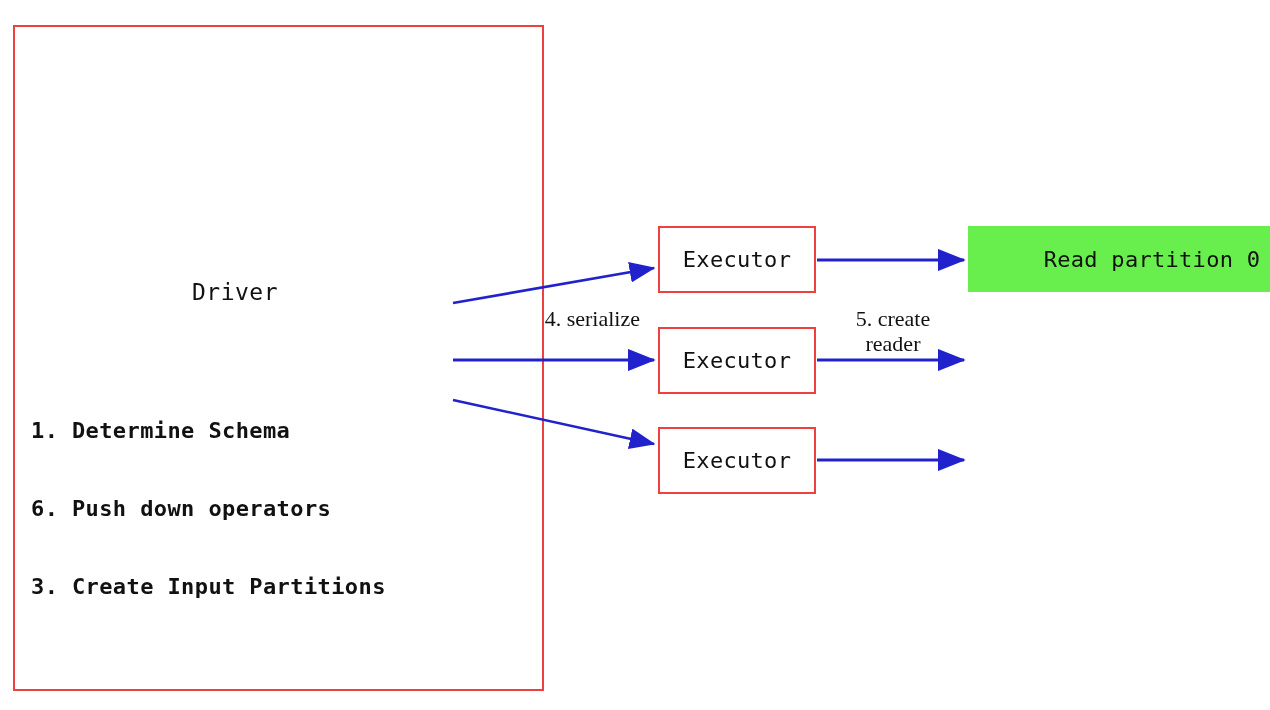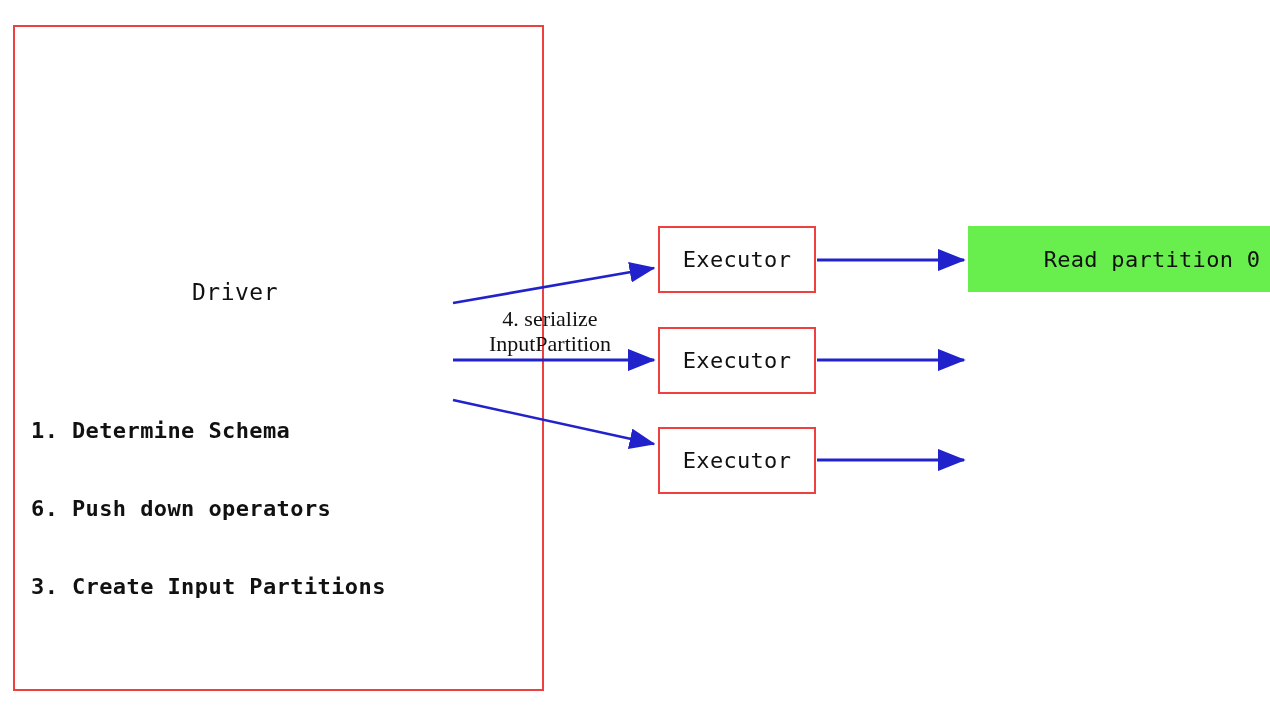--- a/index.html
+++ b/index.html
@@ -97,20 +97,21 @@
     font-family: "Liberation Serif", "DejaVu Serif", serif;
     font-size: 22px;
     line-height: 25px;
     color: #111111;
     text-align: center;
   }
   .label-serialize {
     left: 460px;
     top: 306px;
     width: 180px;
+    text-align: right;
   }
   .label-create {
     left: 828px;
     top: 306px;
     width: 130px;
   }
 
   
   #arrow-layer {
     position: absolute;
@@ -164,17 +165,20 @@
 
     <line x1="817" y1="260" x2="964" y2="260" stroke="#2222cc" stroke-width="2.8" marker-end="url(#head)"></line>
 
     <line x1="817" y1="360" x2="964" y2="360" stroke="#2222cc" stroke-width="2.8" marker-end="url(#head)"></line>
 
     <line x1="817" y1="460" x2="964" y2="460" stroke="#2222cc" stroke-width="2.8" marker-end="url(#head)"></line>
   </svg>
 
   <div class="arrow-label label-serialize">
     <div>4. serialize</div>
-    <div>InputPartition</div>
   </div>
 
+  <div class="arrow-label label-create">
+    <div>5. create</div>
+    <div>reader</div>
+  </div>
 
 </div>
 
 </body></html>

